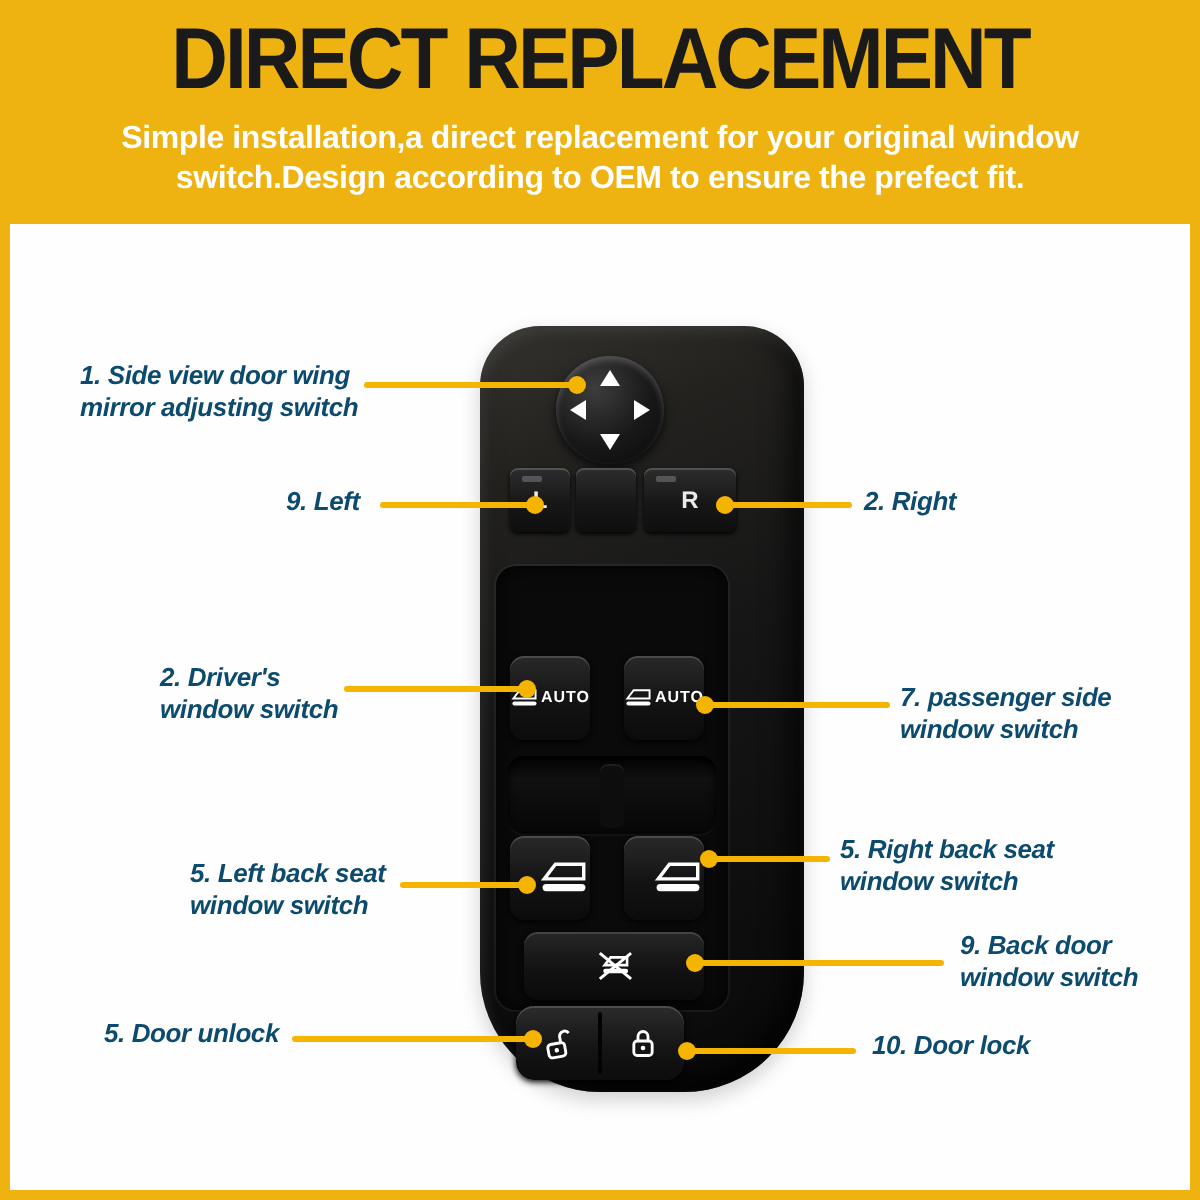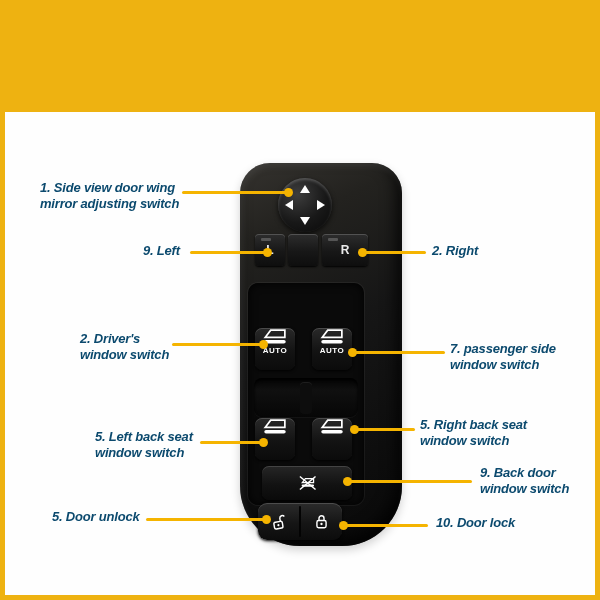--- a/index.html
+++ b/index.html
@@ -54,21 +54,21 @@
   .lr-btn.m{left:33px;width:30px;}
   .lr-btn.r{left:67px;width:46px;}
   .lr-btn.l::before,.lr-btn.r::before{content:'';position:absolute;top:4px;left:6px;
         width:10px;height:3px;background:#555;border-radius:1px;}
   .main-panel{position:absolute;left:8px;top:120px;width:116px;height:222px;
         background:#0a0a0a;border-radius:10px;
         box-shadow:inset 0 0 10px #000,0 0 0 1px rgba(255,255,255,.05);}
   .win-btn{position:absolute;width:40px;height:42px;border-radius:7px;
         background:linear-gradient(#292929,#131313 55%,#0b0b0b);
         box-shadow:inset 0 1px 0 rgba(255,255,255,.16),0 1px 3px #000;
-        display:flex;flex-direction:column;align-items:center;justify-content:flex-start;gap:1px;}
+        display:flex;flex-direction:row;align-items:center;justify-content:flex-end;gap:1px;}
   .win-btn.p1{left:7px;top:45px;}   .win-btn.p2{left:64px;top:45px;}
   .win-btn.p3{left:7px;top:135px;}  .win-btn.p4{left:64px;top:135px;}
   .auto-txt{color:#fff;font-size:8px;font-weight:bold;letter-spacing:.5px;line-height:1;}
   .recess{position:absolute;left:6px;top:95px;width:104px;height:40px;border-radius:8px;
         background:linear-gradient(#030303,#101010 30%,#060606);
         box-shadow:inset 0 2px 3px #000,inset 0 -1px 0 rgba(255,255,255,.06);}
   .recess::after{content:'';position:absolute;left:46px;top:4px;width:12px;height:32px;
         background:#0d0d0d;border-radius:4px;box-shadow:inset 0 1px 0 rgba(255,255,255,.07);}
   .lockout-btn{position:absolute;left:14px;top:183px;width:90px;height:34px;border-radius:7px;
         background:linear-gradient(#262626,#121212 55%,#0a0a0a);
@@ -79,20 +79,25 @@
         box-shadow:inset 0 1px 0 rgba(255,255,255,.16),0 1px 3px #000;display:flex;}
   .lock-half{flex:1;display:flex;align-items:center;justify-content:center;position:relative;}
   .lock-half.first::after{content:'';position:absolute;right:-1px;top:3px;bottom:3px;
         width:2px;background:#030303;border-radius:1px;}
 </style>
 </head>
 <body>
 
 <div class="page">
 
+  <div class="banner">
+    <div class="banner-title">DIRECT REPLACEMENT</div>
+    <div class="banner-subtitle">Simple installation,a direct replacement for your original window
+switch.Design according to OEM to ensure the prefect fit.</div>
+  </div>
 
   <div class="content"></div>
 
   <div class="device">
     <div class="knob">
       <span class="arr up"></span>
       <span class="arr down"></span>
       <span class="arr lft"></span>
       <span class="arr rgt"></span>
     </div>

